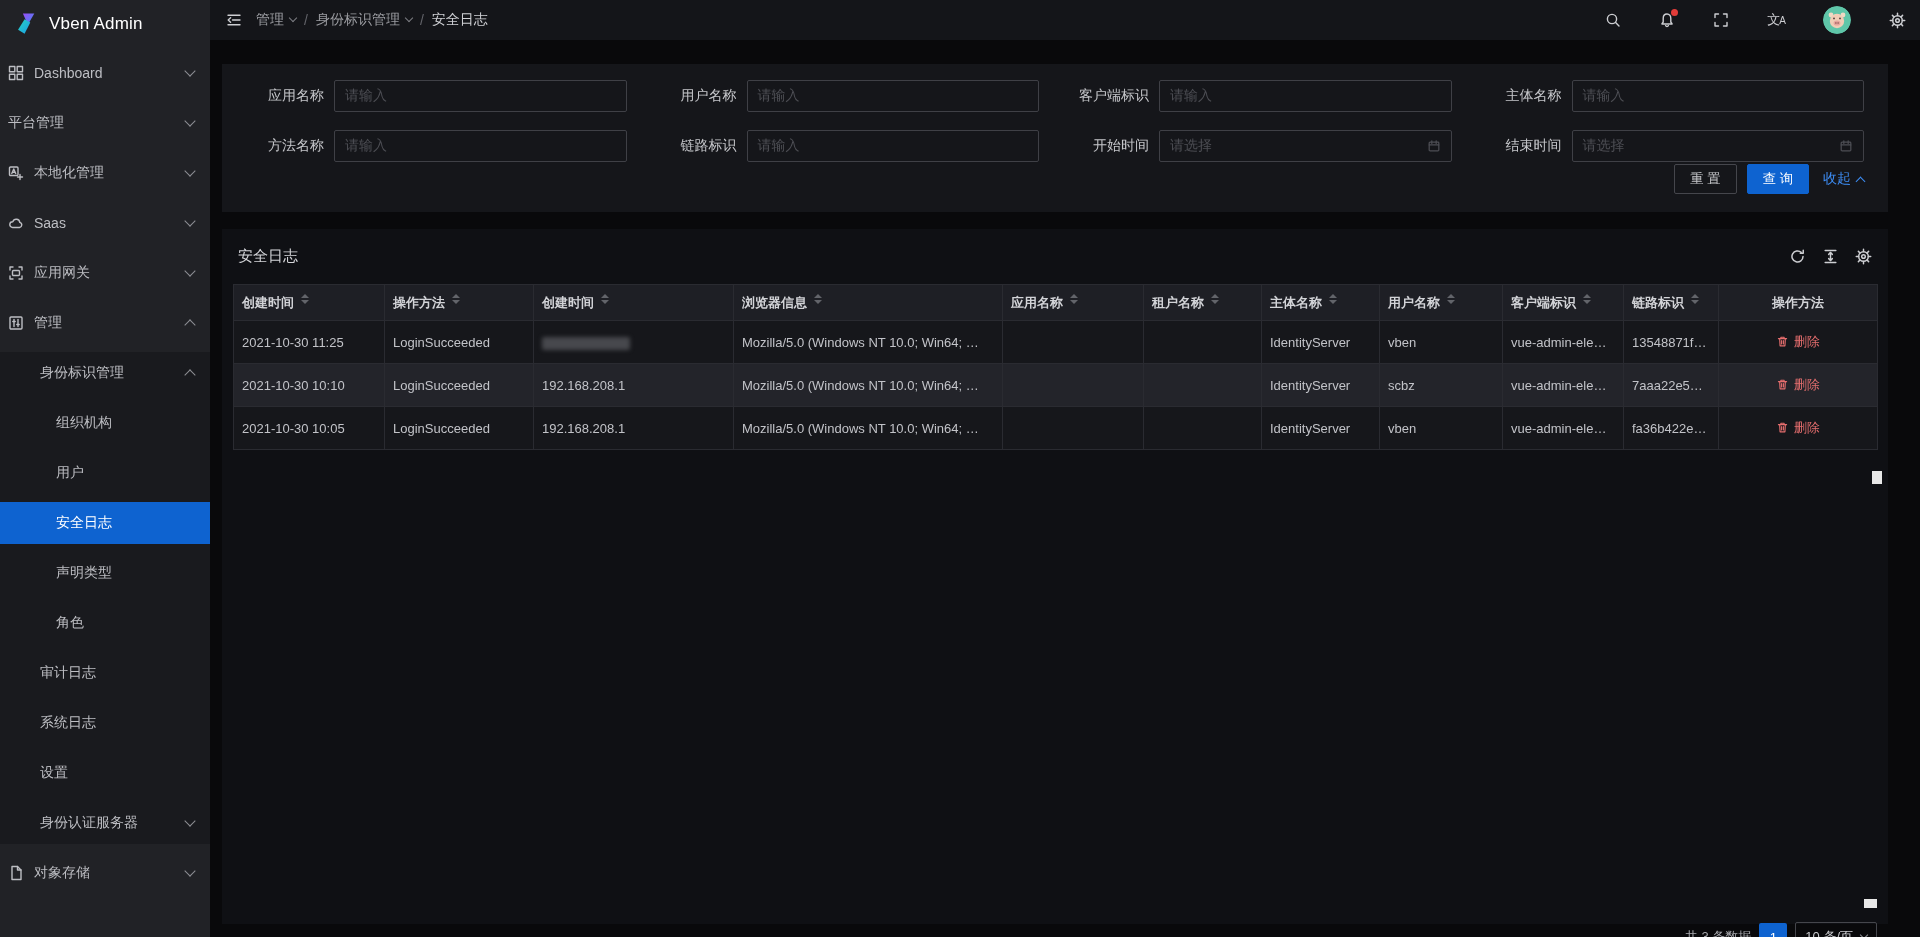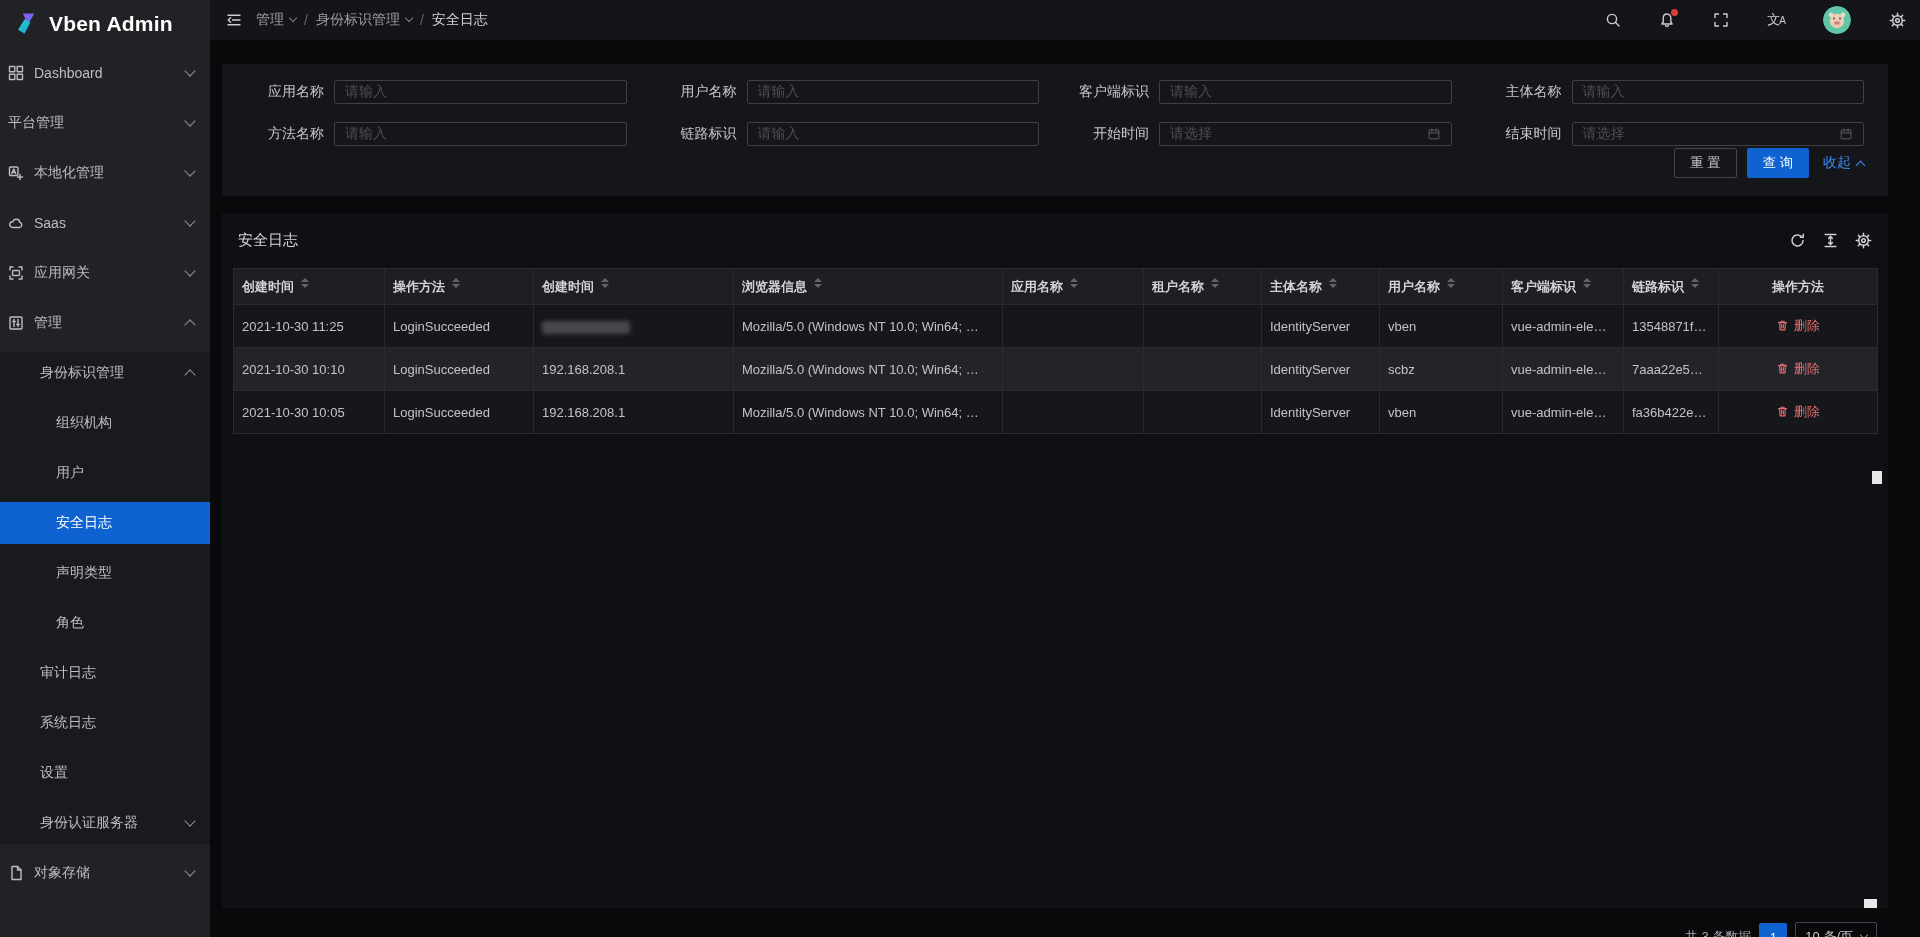--- a/index.html
+++ b/index.html
@@ -4,21 +4,21 @@
 <style>
   html,body{margin:0;padding:0}
   body{
     width:1920px;height:937px;overflow:hidden;position:relative;
     background:#09090b;color:#c8c9cd;
     font-family:"Liberation Sans","DejaVu Sans",sans-serif;font-size:14px;
   }
   
   .sidebar{position:absolute;left:0;top:0;width:210px;height:937px;background:#212226;z-index:5}
   .logo{height:48px;display:flex;align-items:center;gap:9px;padding-left:14px;cursor:pointer}
-  .logo-title{color:#ffffff;font-weight:bold;font-size:21px;letter-spacing:.2px}
+  .logo-title{color:#ffffff;font-weight:normal;font-size:17px;letter-spacing:.2px}
   .menu{padding-top:4px}
   .menu-item{position:relative;height:42px;margin-bottom:8px;display:flex;align-items:center;color:#bdbec3;cursor:pointer;white-space:nowrap}
   .menu-item.l1{padding-left:8px}
   .menu-item.l2{padding-left:40px}
   .menu-item.l3{padding-left:56px}
   .menu-item .mi-icon{width:16px;height:16px;margin-right:10px;display:inline-flex;color:#bdbec3}
   .menu-item.active{background:#0e63d0;color:#ffffff}
   .submenu-block{background:#191a1e}
   .chev{width:7px;height:7px;border-right:1.5px solid #8e8f94;border-bottom:1.5px solid #8e8f94;display:inline-block}
   .chev.down{transform:rotate(45deg);margin-top:-4px}
@@ -38,21 +38,21 @@
   .tb-right{display:flex;align-items:center;gap:38px}
   .tb-icon{color:#cdced2;display:inline-flex;position:relative;cursor:pointer}
   .dot{position:absolute;top:-3px;right:-3px;width:7px;height:7px;border-radius:50%;background:#e23c39}
   .avatar{width:28px;height:28px;border-radius:50%;overflow:hidden;cursor:pointer;display:inline-flex}
   
   .content{position:absolute;left:210px;top:40px;right:0;bottom:0;background:#09090b;padding:24px 32px 0 12px;box-sizing:border-box}
   .form-card{background:#15161a;padding:16px 24px 18px 16px}
   .form-grid{display:grid;grid-template-columns:repeat(4,1fr);column-gap:24px;row-gap:18px}
   .field{display:flex;align-items:center}
   .field .f-label{min-width:86px;text-align:right;margin-right:10px;color:#c6c7cb;white-space:nowrap}
-  .f-input{flex:1;height:24px;border:1px solid #3f4046;border-radius:2px;display:flex;align-items:center;padding:0 10px;box-sizing:border-box;background:transparent;cursor:text}
+  .f-input{flex:1;height:32px;border:1px solid #3f4046;border-radius:2px;display:flex;align-items:center;padding:0 10px;box-sizing:border-box;background:transparent;cursor:text}
   .placeholder{color:#4d4e54}
   .cal-ic{margin-left:auto;color:#4d4e54;display:inline-flex}
   .form-actions{display:flex;justify-content:flex-end;align-items:center;gap:10px;margin-top:2px}
   .btn{height:30px;padding:0 15px;border-radius:2px;display:inline-flex;align-items:center;cursor:pointer;box-sizing:border-box}
   .btn.ghost{border:1px solid #45464c;color:#c6c7cb;background:transparent}
   .btn.primary{background:#0e63d0;border:1px solid #0e63d0;color:#fff}
   .link-collapse{color:#3d8df5;display:inline-flex;align-items:center;gap:6px;cursor:pointer;margin-left:4px}
   .link-collapse .chev{border-color:#3d8df5;width:6px;height:6px}
   
   .table-card{background:#0f1014;margin-top:17px;height:695px;position:relative;padding:0 11px;box-sizing:border-box}

